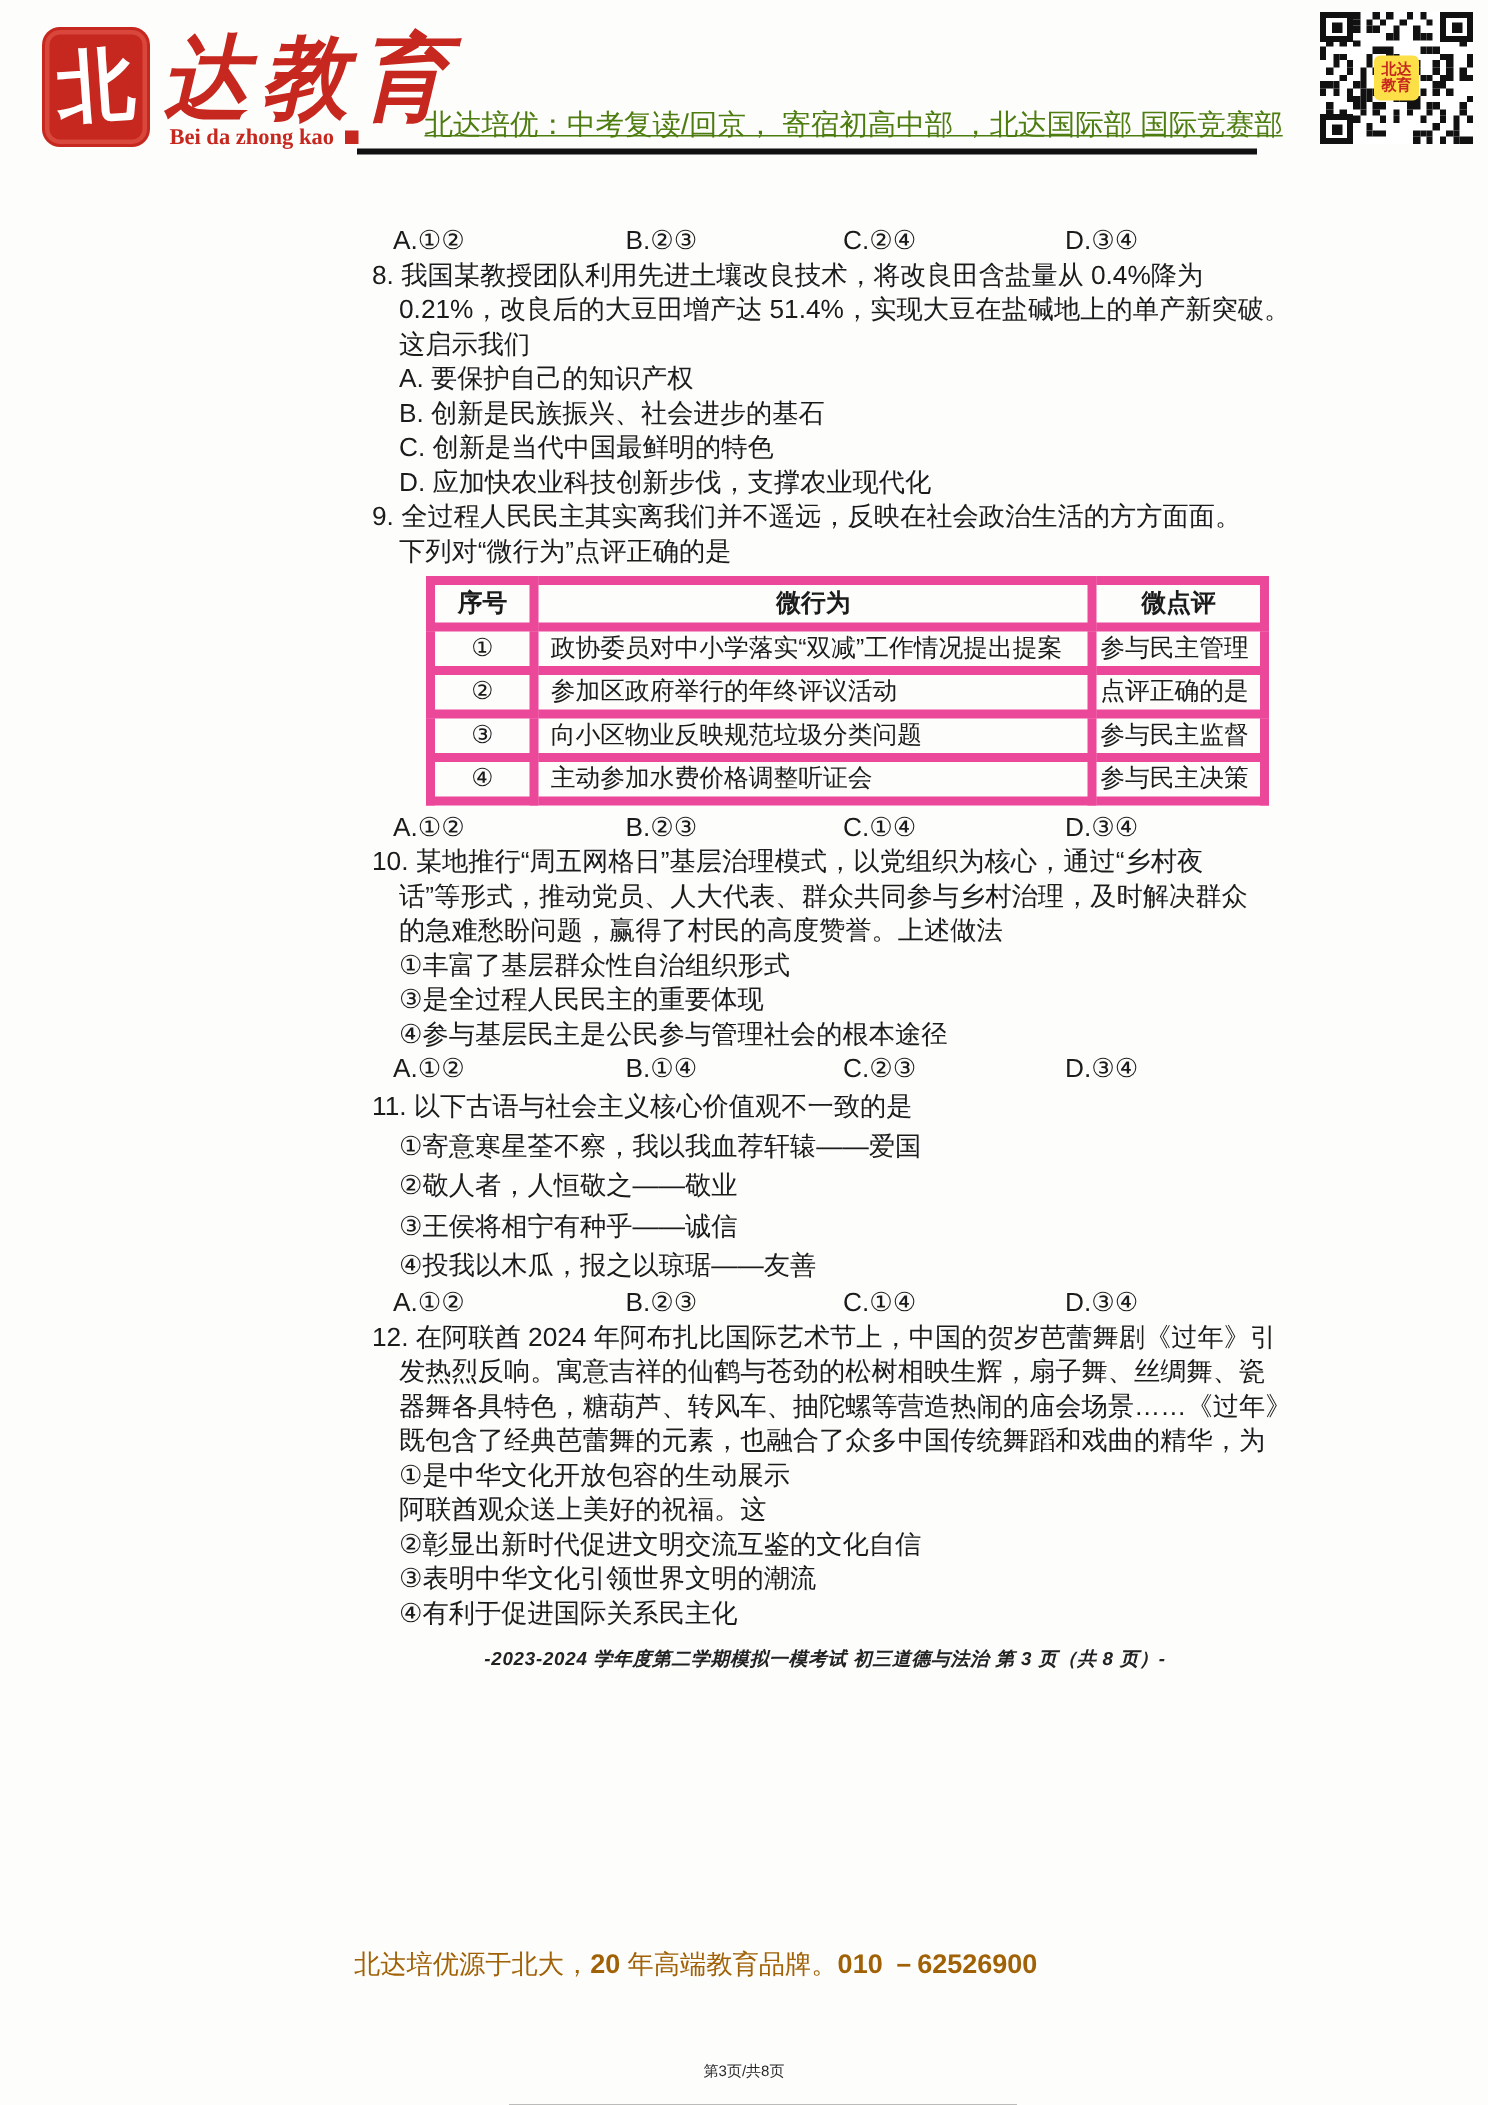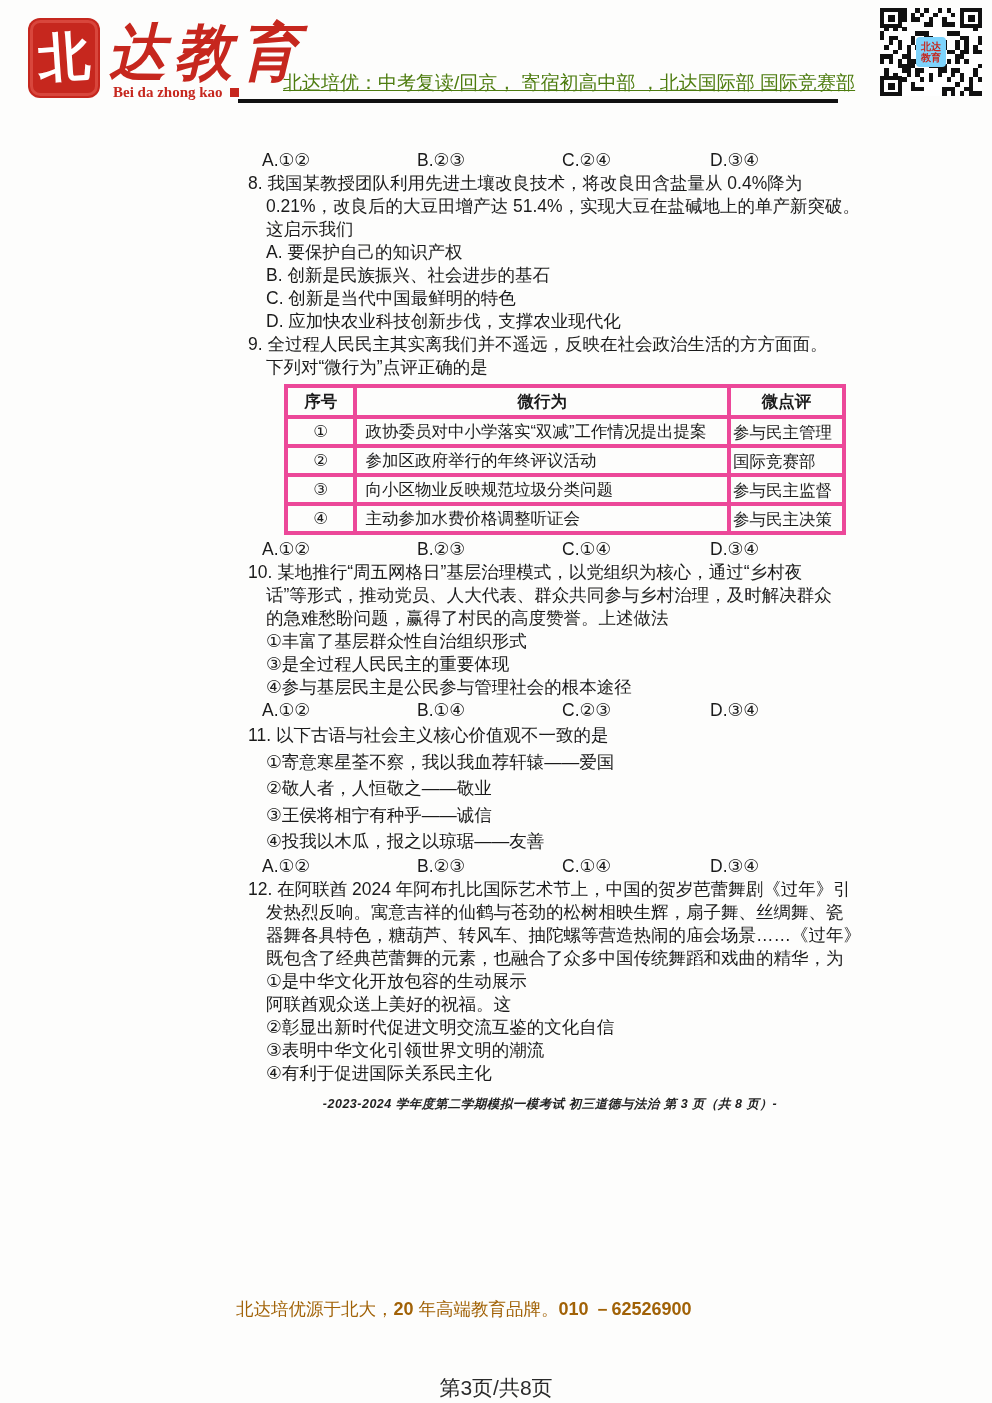--- a/index.html
+++ b/index.html
@@ -47,53 +47,53 @@
     position:absolute; inset:0; display:grid;
     grid-template-columns:repeat(23,1fr); grid-template-rows:repeat(19,1fr);
   }
   .qr-cells i { background:#111; }
   .qr-cells i.off { background:transparent; }
   .qr-eye { position:absolute; width:22px; height:20px; border:4px solid #111; background:#fff; }
   .qr-eye::after { content:""; position:absolute; left:4px; top:3px; width:7px; height:7px; background:#111; }
   .qr-eye.tl { left:0; top:0; } .qr-eye.tr { right:0; top:0; } .qr-eye.bl { left:0; bottom:0; }
   .qr-label {
     position:absolute; left:36px; top:29px; width:30px; height:30px;
-    background:#7dd3fc; border-radius:4px; z-index:2;
+    background:#fde047; border-radius:4px; z-index:2;
     display:flex; flex-direction:column; align-items:center; justify-content:center;
     color:#c6271e; font-size:10px; line-height:11px; font-weight:bold;
   }
   
   .main { position:absolute; left:248px; top:149px; width:604px; font-size:17.5px; line-height:23px; font-weight:500; }
   .line { white-space:nowrap; }
   .ind { margin-left:18px; }
   .opt-row { display:flex; margin-left:14px; white-space:nowrap; }
   .opt-row span:nth-child(1){ width:155px; }
   .opt-row span:nth-child(2){ width:145px; }
   .opt-row span:nth-child(3){ width:148px; }
   .q11 .line { line-height:26.5px; }
   
   table.micro {
     border-collapse:collapse; margin:5px 0 3px 36px; width:562px;
     font-size:16.5px; table-layout:fixed;
   }
-  table.micro th, table.micro td { border:4px solid #ec4899; padding:0 8px; height:29px; font-weight:500; }
+  table.micro th, table.micro td { border:6px solid #ec4899; padding:0 8px; height:29px; font-weight:500; }
   table.micro th { height:31px; font-weight:600; }
   table.micro .c-num { width:58px; text-align:center; }
   table.micro .c-act { width:312px; text-align:left; }
   table.micro .c-cmt { width:96px; text-align:left; padding:0 2px; vertical-align:bottom; }
   table.micro th.c-act { text-align:center; }
   table.micro th.c-cmt { text-align:center; vertical-align:middle; }
   
   .exam-footer { margin-top:8px; text-align:center; font-size:12.5px; font-weight:600; color:#222; letter-spacing:0.5px;font-style:italic; }
   .brand-footer {
     position:absolute; left:236px; top:1297px;
     color:#a16207; font-size:17.5px; font-weight:500; white-space:nowrap;
   }
   .brand-footer b { font-weight:700; font-size:18px; }
-  .page-num { position:absolute; left:0; right:0; top:1374px; text-align:center; font-size:21px; color:#2a2a2a; }
+  .page-num { position:absolute; left:0; right:0; top:1374px; text-align:center; font-size:10px; color:#2a2a2a; }
 </style>
 </head>
 <body>
 
 <div class="page">
 
   <div class="seal">
     <span>北</span>
   </div>
   <div class="logo-script">达教育</div>
@@ -583,21 +583,21 @@
           <th class="c-cmt">微点评</th>
         </tr>
         <tr>
           <td class="c-num">①</td>
           <td class="c-act">政协委员对中小学落实“双减”工作情况提出提案</td>
           <td class="c-cmt">参与民主管理</td>
         </tr>
         <tr>
           <td class="c-num">②</td>
           <td class="c-act">参加区政府举行的年终评议活动</td>
-          <td class="c-cmt">国际竞赛部</td>
+          <td class="c-cmt">点评正确的是</td>
         </tr>
         <tr>
           <td class="c-num">③</td>
           <td class="c-act">向小区物业反映规范垃圾分类问题</td>
           <td class="c-cmt">参与民主监督</td>
         </tr>
         <tr>
           <td class="c-num">④</td>
           <td class="c-act">主动参加水费价格调整听证会</td>
           <td class="c-cmt">参与民主决策</td>

